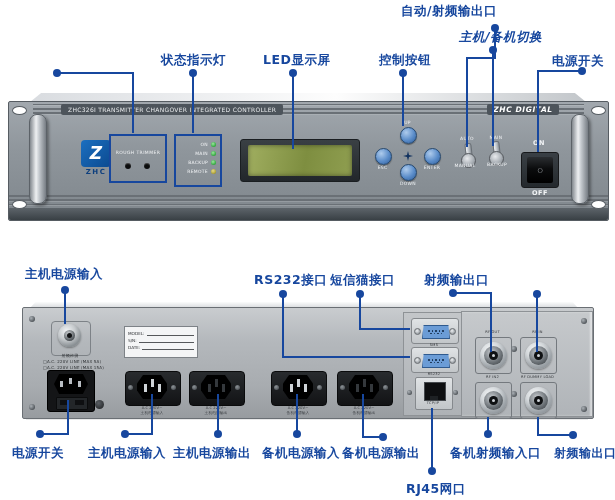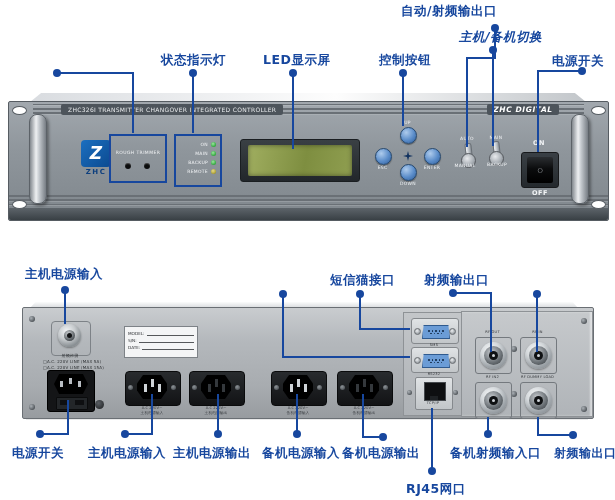--- a/index.html
+++ b/index.html
@@ -145,20 +145,21 @@
     </g>
   </svg>
 
   <div class="ann f2">状态指示灯</div>
   <div class="ann f3">LED显示屏</div>
   <div class="ann f4">控制按钮</div>
   <div class="ann f5">自动/射频输出口</div>
   <div class="ann f6">主机/备机切换</div>
   <div class="ann f7">电源开关</div>
   <div class="ann b1">主机电源输入</div>
+  <div class="ann b2">RS232接口</div>
   <div class="ann b3">短信猫接口</div>
   <div class="ann b4">射频输出口</div>
   <div class="ann b6">电源开关</div>
   <div class="ann b7">主机电源输入</div>
   <div class="ann b8">主机电源输出</div>
   <div class="ann b9">备机电源输入</div>
   <div class="ann b10">备机电源输出</div>
   <div class="ann b11">RJ45网口</div>
   <div class="ann b12">备机射频输入口</div>
   <div class="ann b13">射频输出口</div>

